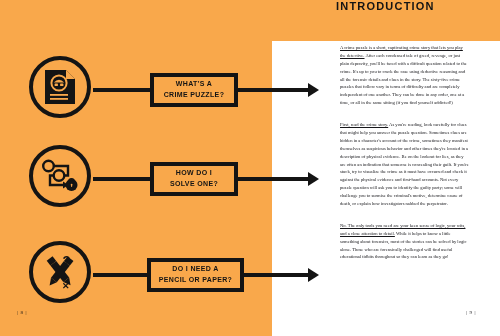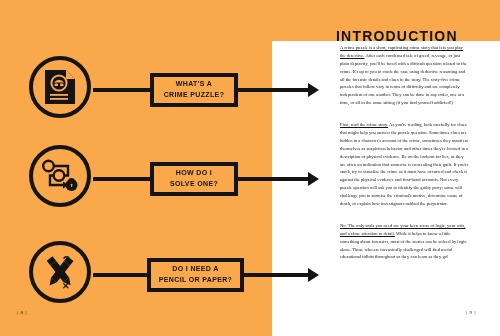--- a/index.html
+++ b/index.html
@@ -112,22 +112,22 @@
     border-left: 11px solid #141414;
   }
   .arrow-head.h1 { left: 308px; }
   .arrow-head.h2 { left: 308px; }
   .arrow-head.h3 { left: 308px; }
 
   
   .intro-title {
     position: absolute;
     left: 336px;
-    top: 28px;
-    font-size: 14px;
+    top: 0;
+    font-size: 11px;
     font-weight: bold;
     letter-spacing: 1.2px;
     color: #141414;
   }
   .body-col {
     position: absolute;
     left: 340px;
     top: 44px;
     width: 129px;
   }

